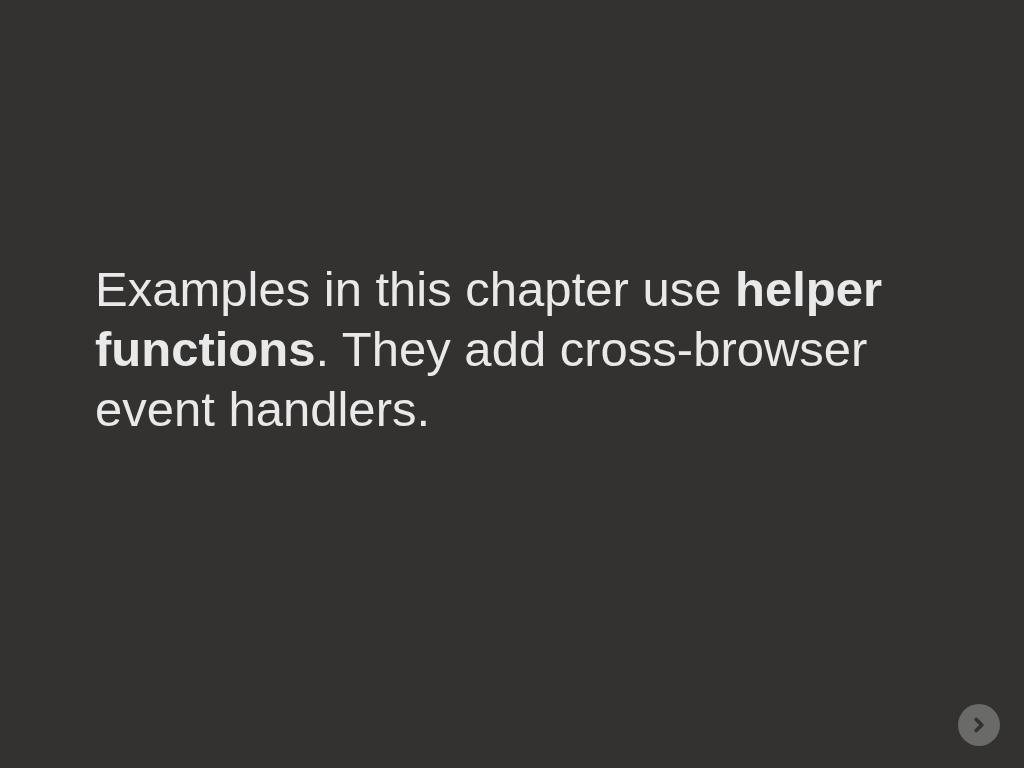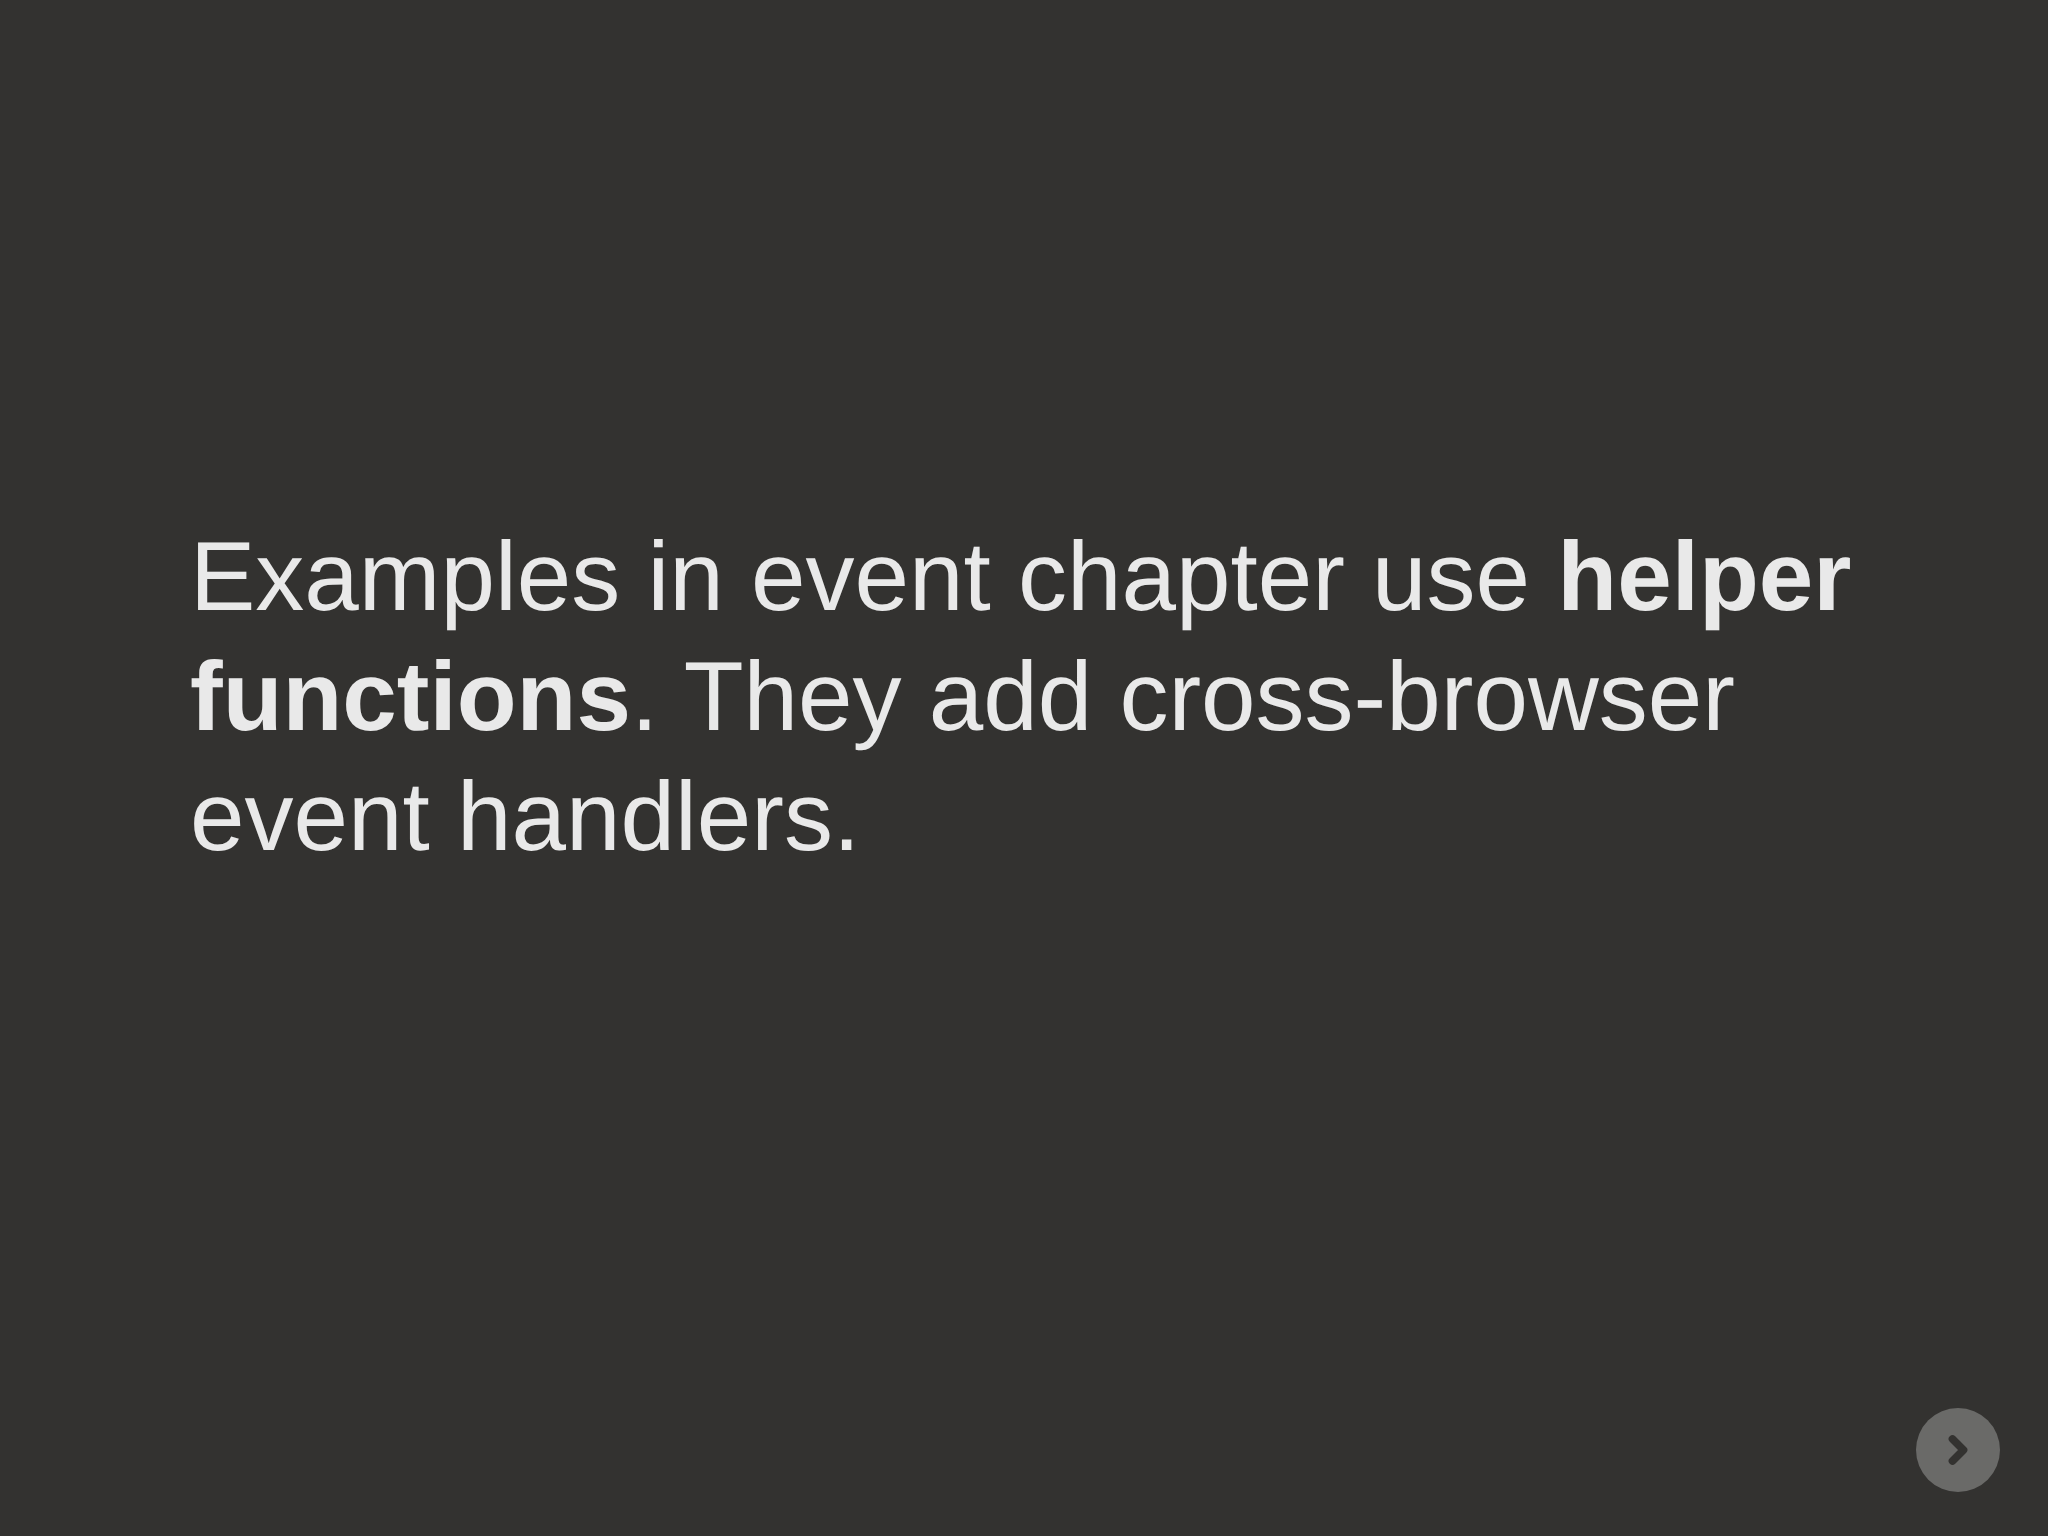--- a/index.html
+++ b/index.html
@@ -48,21 +48,21 @@
   .next-btn svg {
     display: block;
   }
 </style>
 </head>
 <body>
 
 <div class="slide">
 
   <div class="body-text">
-    <span>Examples in event chapter use </span><span class="bold">helper functions</span><span>. They add cross-browser event handlers.</span>
+    <span>Examples in this chapter use </span><span class="bold">helper functions</span><span>. They add cross-browser event handlers.</span>
   </div>
 
   <div class="next-btn" aria-label="Next">
     <svg width="22" height="22" viewBox="0 0 24 24">
       <circle cx="12" cy="12" r="12" fill="none"></circle>
       <path d="M9 6 L15 12 L9 18" fill="none" stroke="#333230" stroke-width="4.2" stroke-linecap="round" stroke-linejoin="round"></path>
     </svg>
   </div>
 
 </div>

